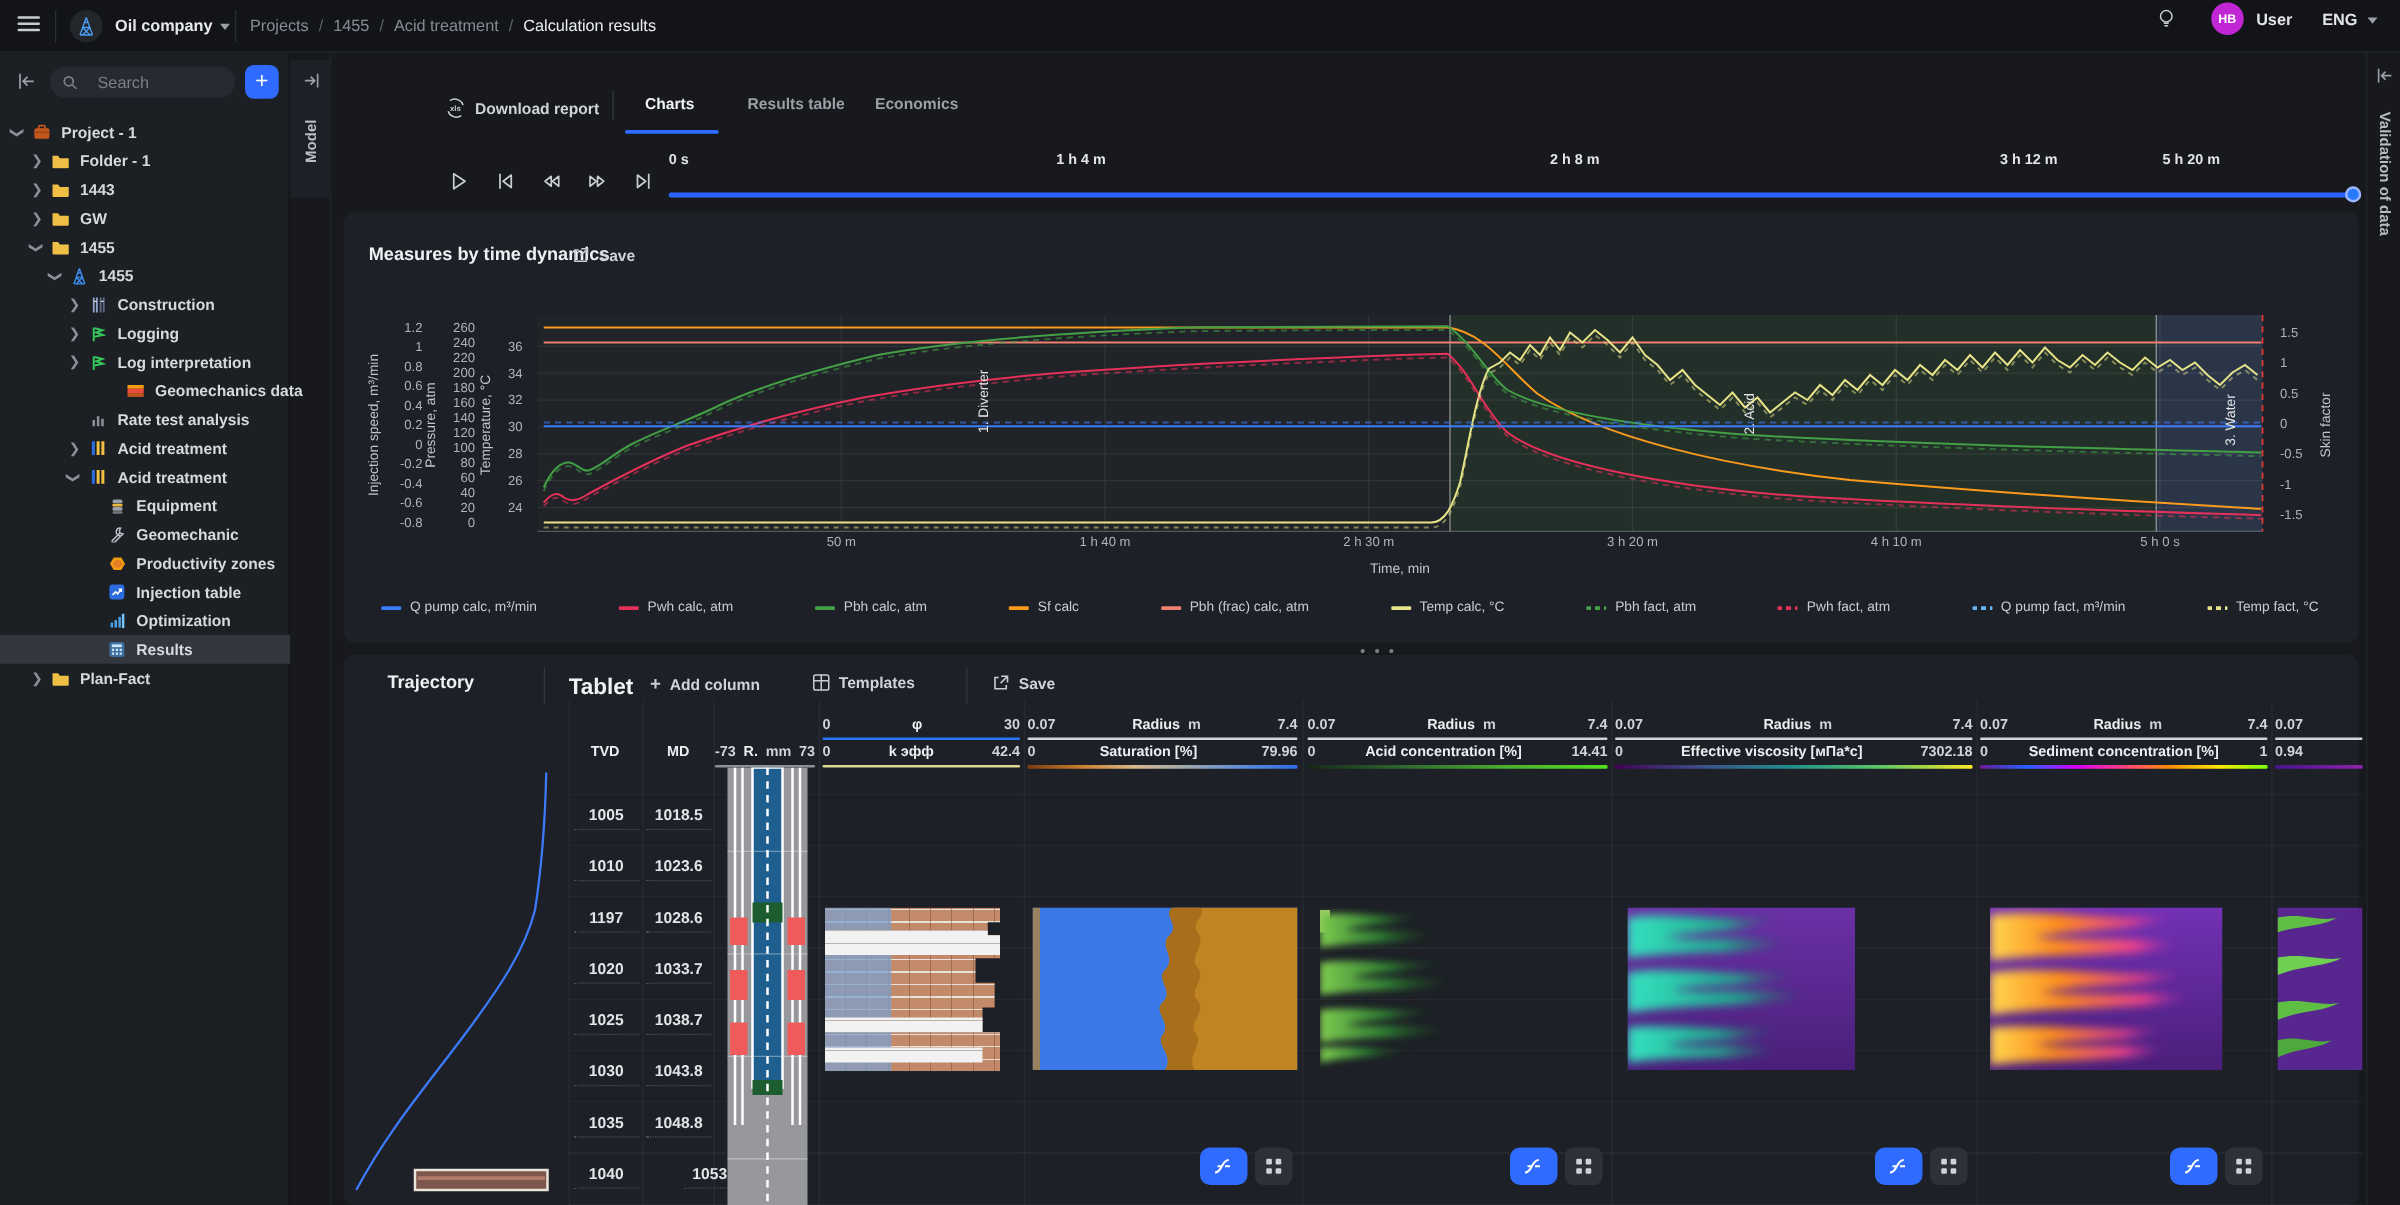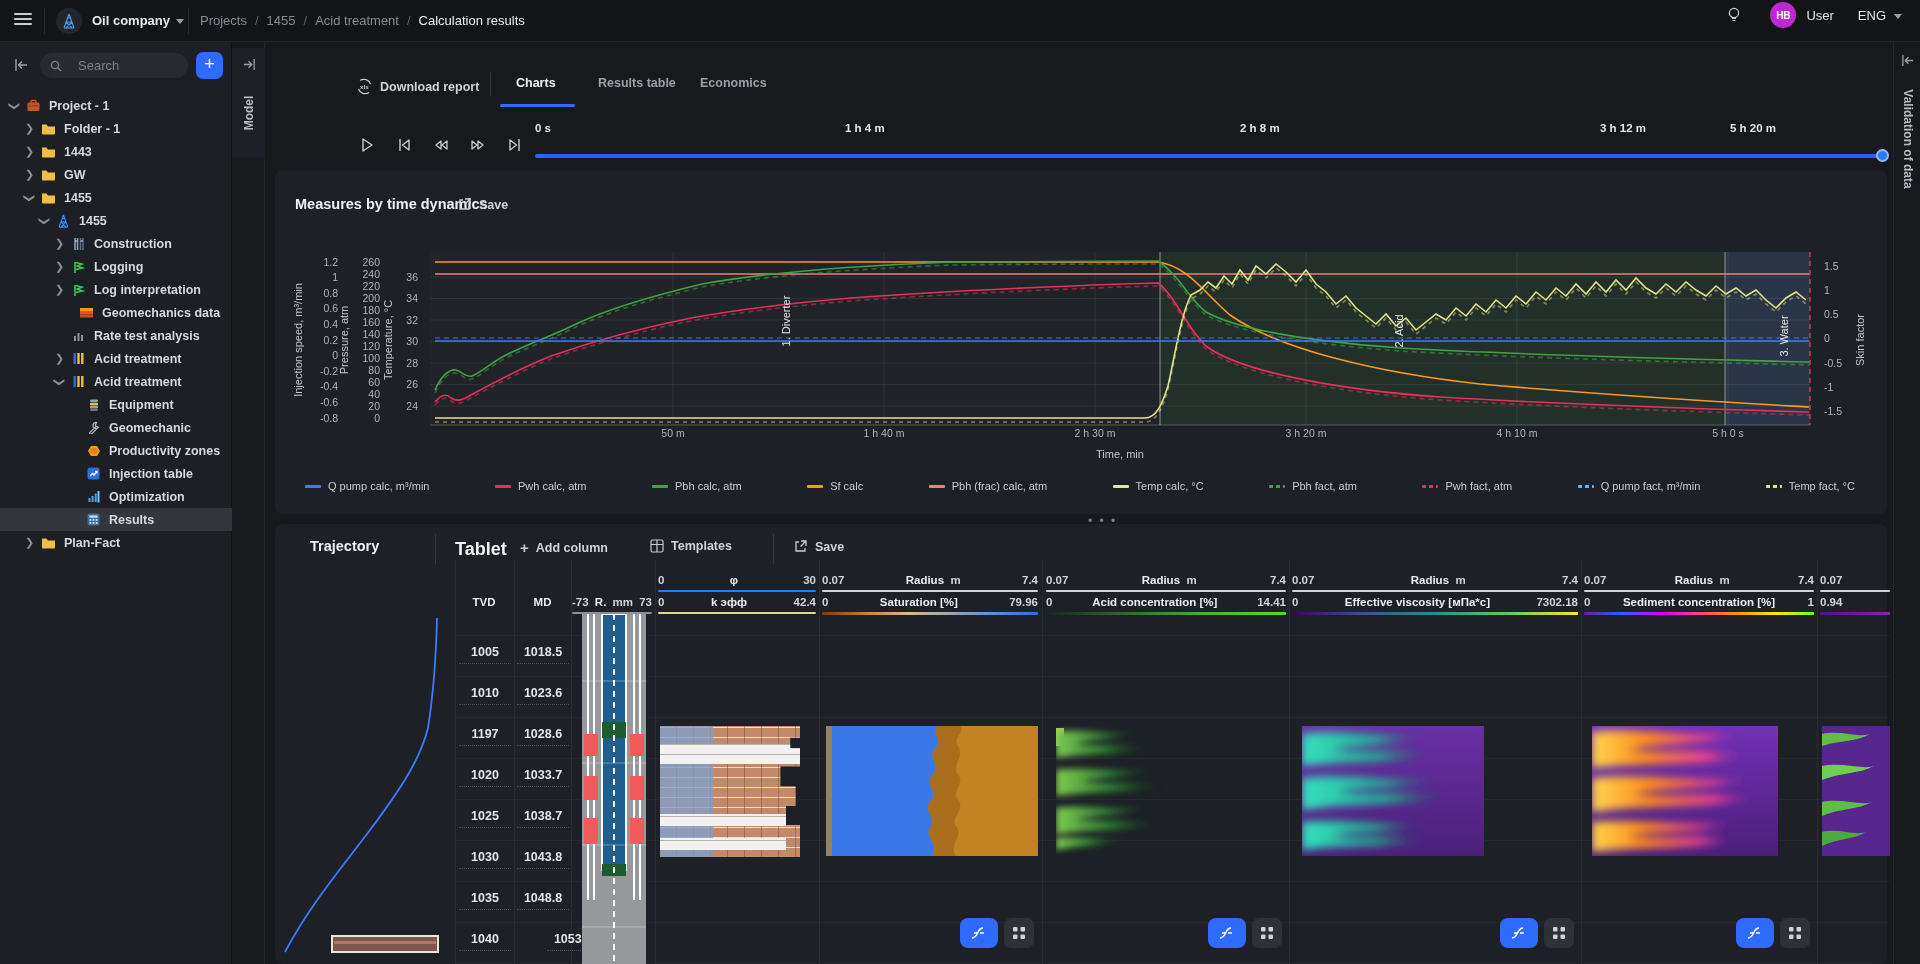--- a/index.html
+++ b/index.html
@@ -142,22 +142,22 @@
     <div class="tb-divider" style="left:188px"></div>
     <div id="breadcrumb">
       <span>Projects</span><span class="sep">/</span><span>1455</span><span class="sep">/</span><span>Acid treatment</span><span class="sep">/</span><span class="crumb-last">Calculation results</span>
     </div>
     <div class="tb-right">
       <svg width="16" height="18" viewBox="0 0 16 18" style="margin-right:28px">
         <circle cx="8" cy="7" r="4.6" fill="none" stroke="#c8ccd2" stroke-width="1.2"></circle>
         <path d="M6 12.5 H10 M6.5 14.5 H9.5" stroke="#c8ccd2" stroke-width="1.2"></path>
       </svg>
       <div class="avatar">HB</div>
-      <span style="margin:0 24px 0 10px; color:#e3e5e9; font-weight:normal">User</span>
-      <span style="color:#e3e5e9; font-weight:normal">ENG</span>
+      <span style="margin:0 24px 0 10px; color:#e3e5e9; font-weight:bold">User</span>
+      <span style="color:#e3e5e9; font-weight:bold">ENG</span>
       <span class="caret" style="margin:2px 18px 0 8px"></span>
     </div>
   </div>
 
   <div id="sidebar">
     <svg width="15" height="14" viewBox="0 0 15 14" style="position:absolute;left:14px;top:16px">
       <path d="M2 1 V13 M13 7 H5 M8 3.5 L4.5 7 L8 10.5" stroke="#9aa0a8" stroke-width="1.4" fill="none"></path>
     </svg>
     <div class="search-pill">
       <svg width="12" height="12" viewBox="0 0 12 12">
@@ -249,21 +249,21 @@
       <div class="trow ind3">
         <span class="chev">❯</span>
         <span class="ticon">
             <svg width="13" height="14" viewBox="0 0 13 14">
               <path d="M3 13 V2" stroke="#35c75a" stroke-width="1.6"></path>
               <path d="M3.8 2.6 L10 4.2 L5 6 L10.5 8 L3.8 9.4" stroke="#35c75a" stroke-width="1.5" fill="none"></path>
             </svg>
           </span>
         <span class="label">Log interpretation</span>
       </div>
-      <div class="trow ind3" style="padding-left:79px">
+      <div class="trow ind3" style="padding-left:101px">
         <span class="ticon">
             <svg width="15" height="13" viewBox="0 0 15 13">
               <rect x="1" y="2" width="13" height="3" fill="#f39c12"></rect>
               <rect x="1" y="5" width="13" height="3.5" fill="#e74c3c"></rect>
               <rect x="1" y="8.5" width="13" height="3" fill="#c0541b"></rect>
             </svg>
           </span>
         <span class="label">Geomechanics data</span>
       </div>
       <div class="trow ind3" style="padding-left:71px">

